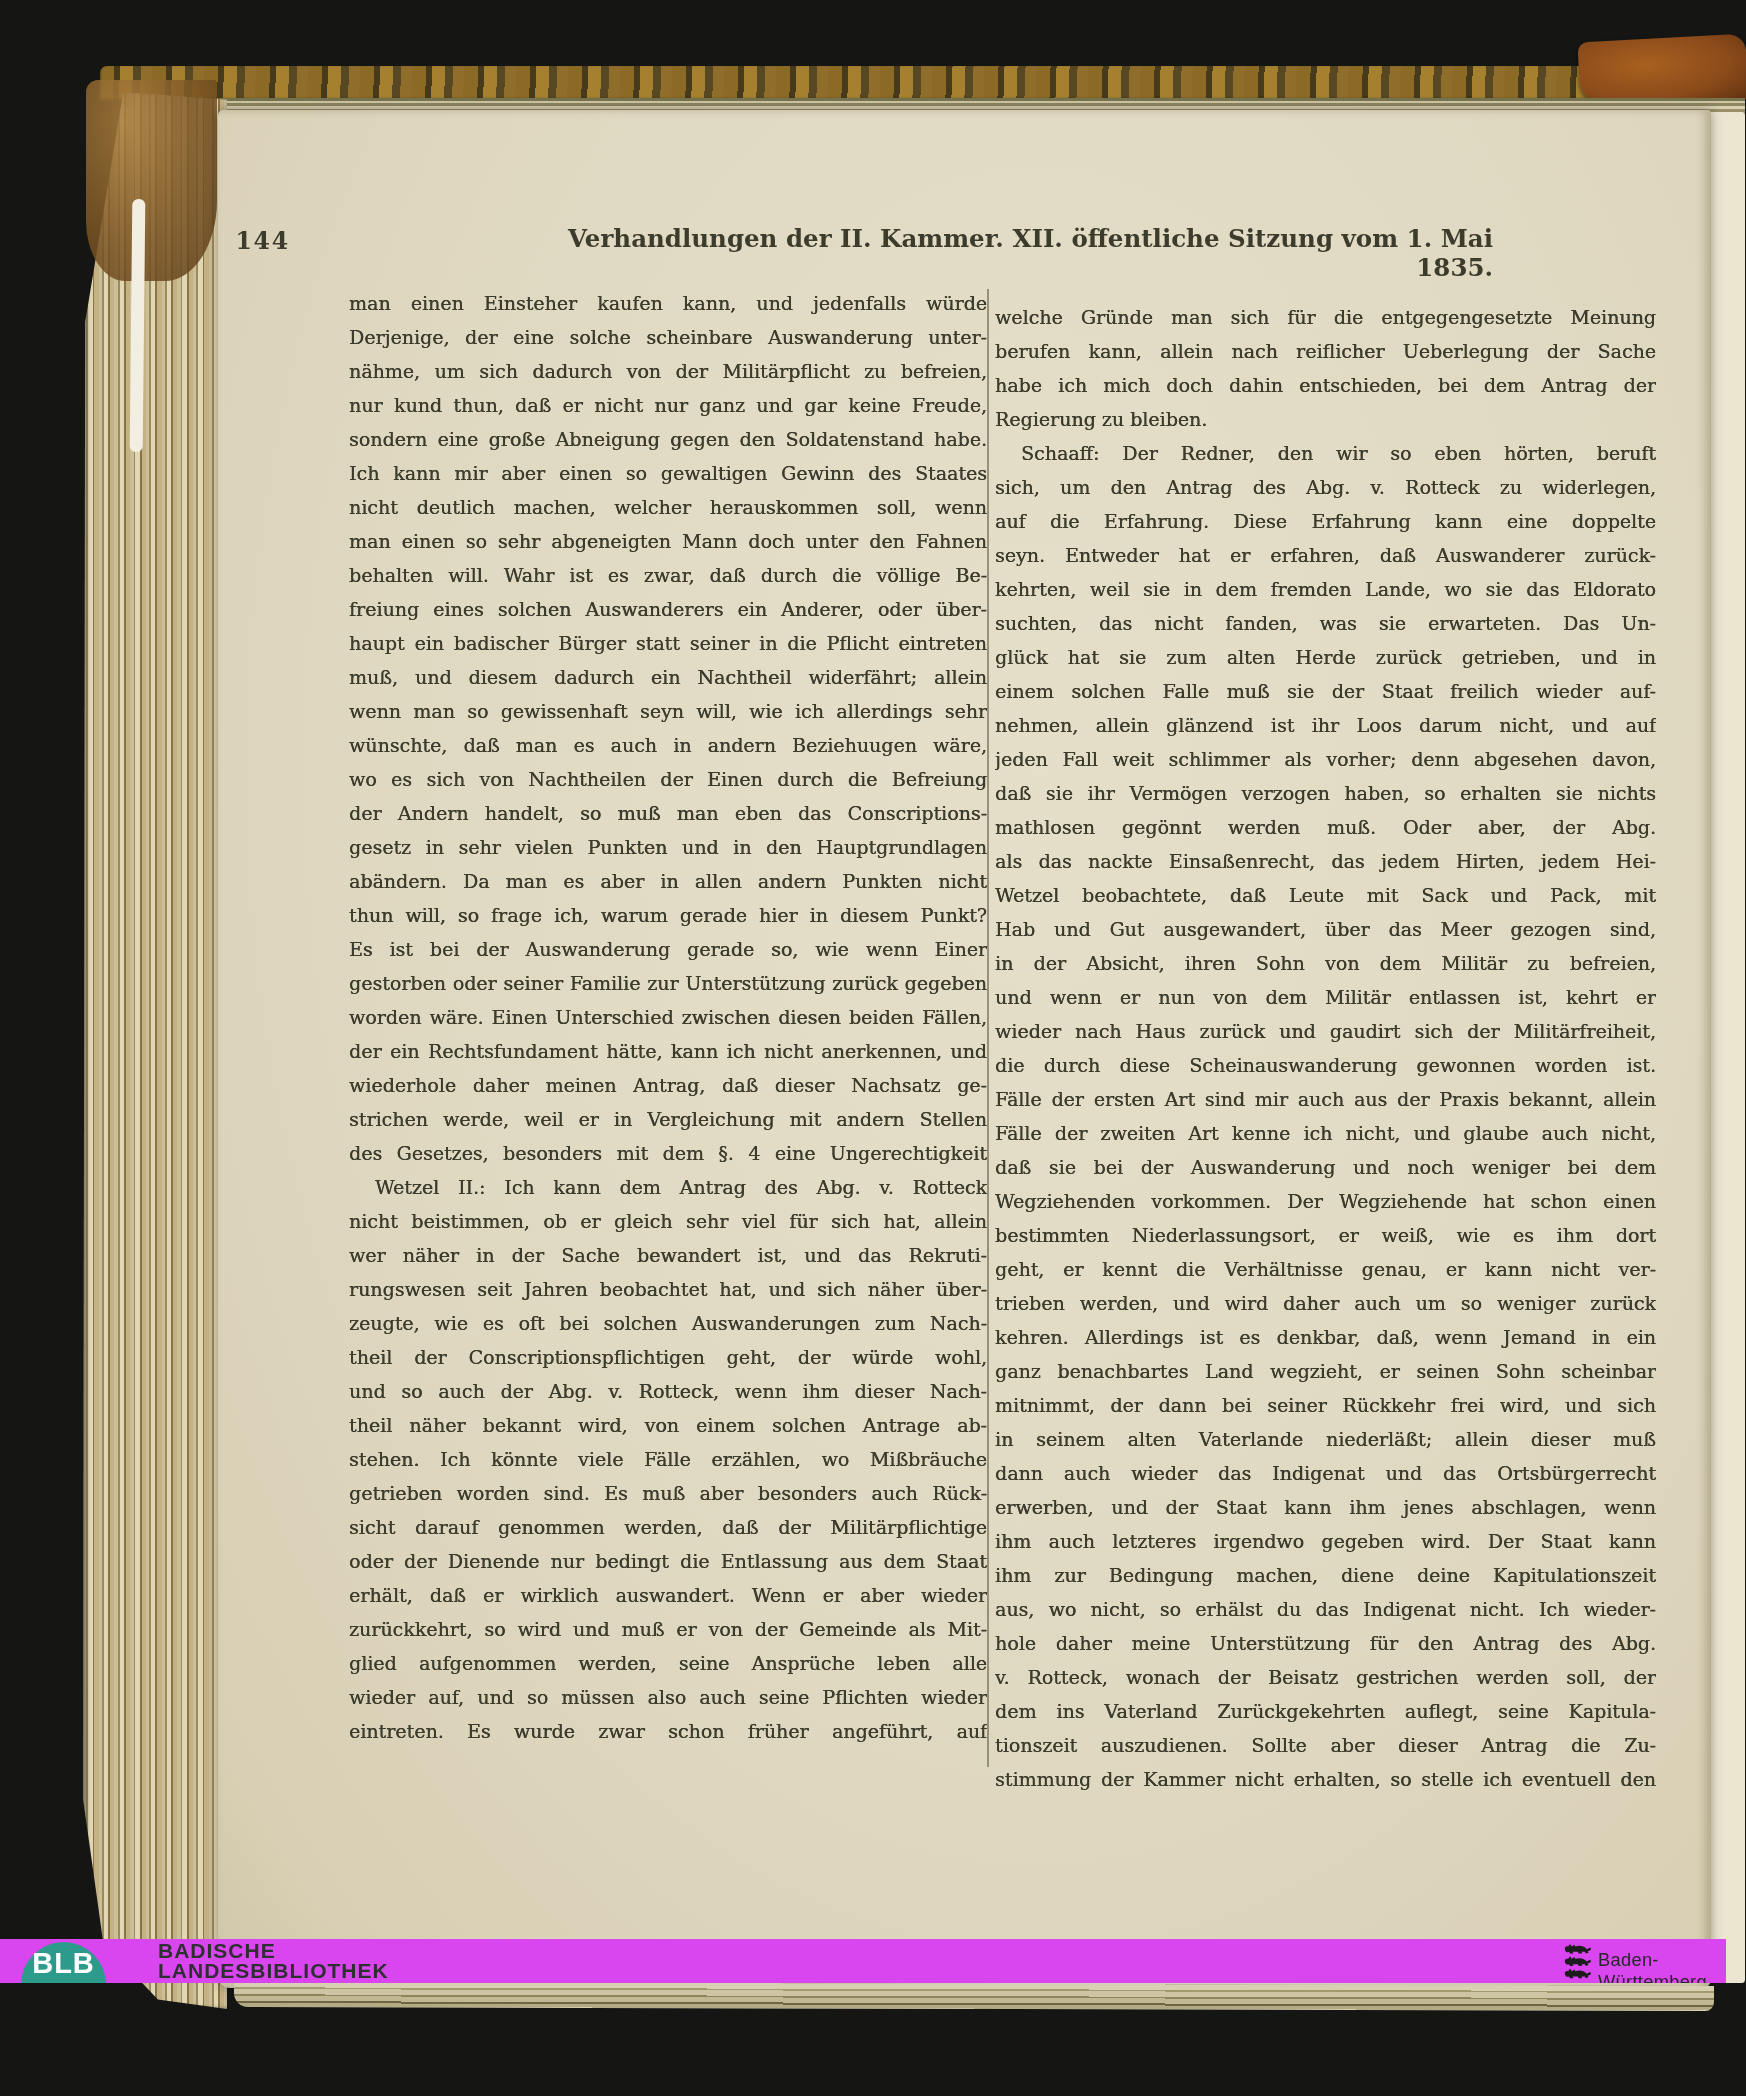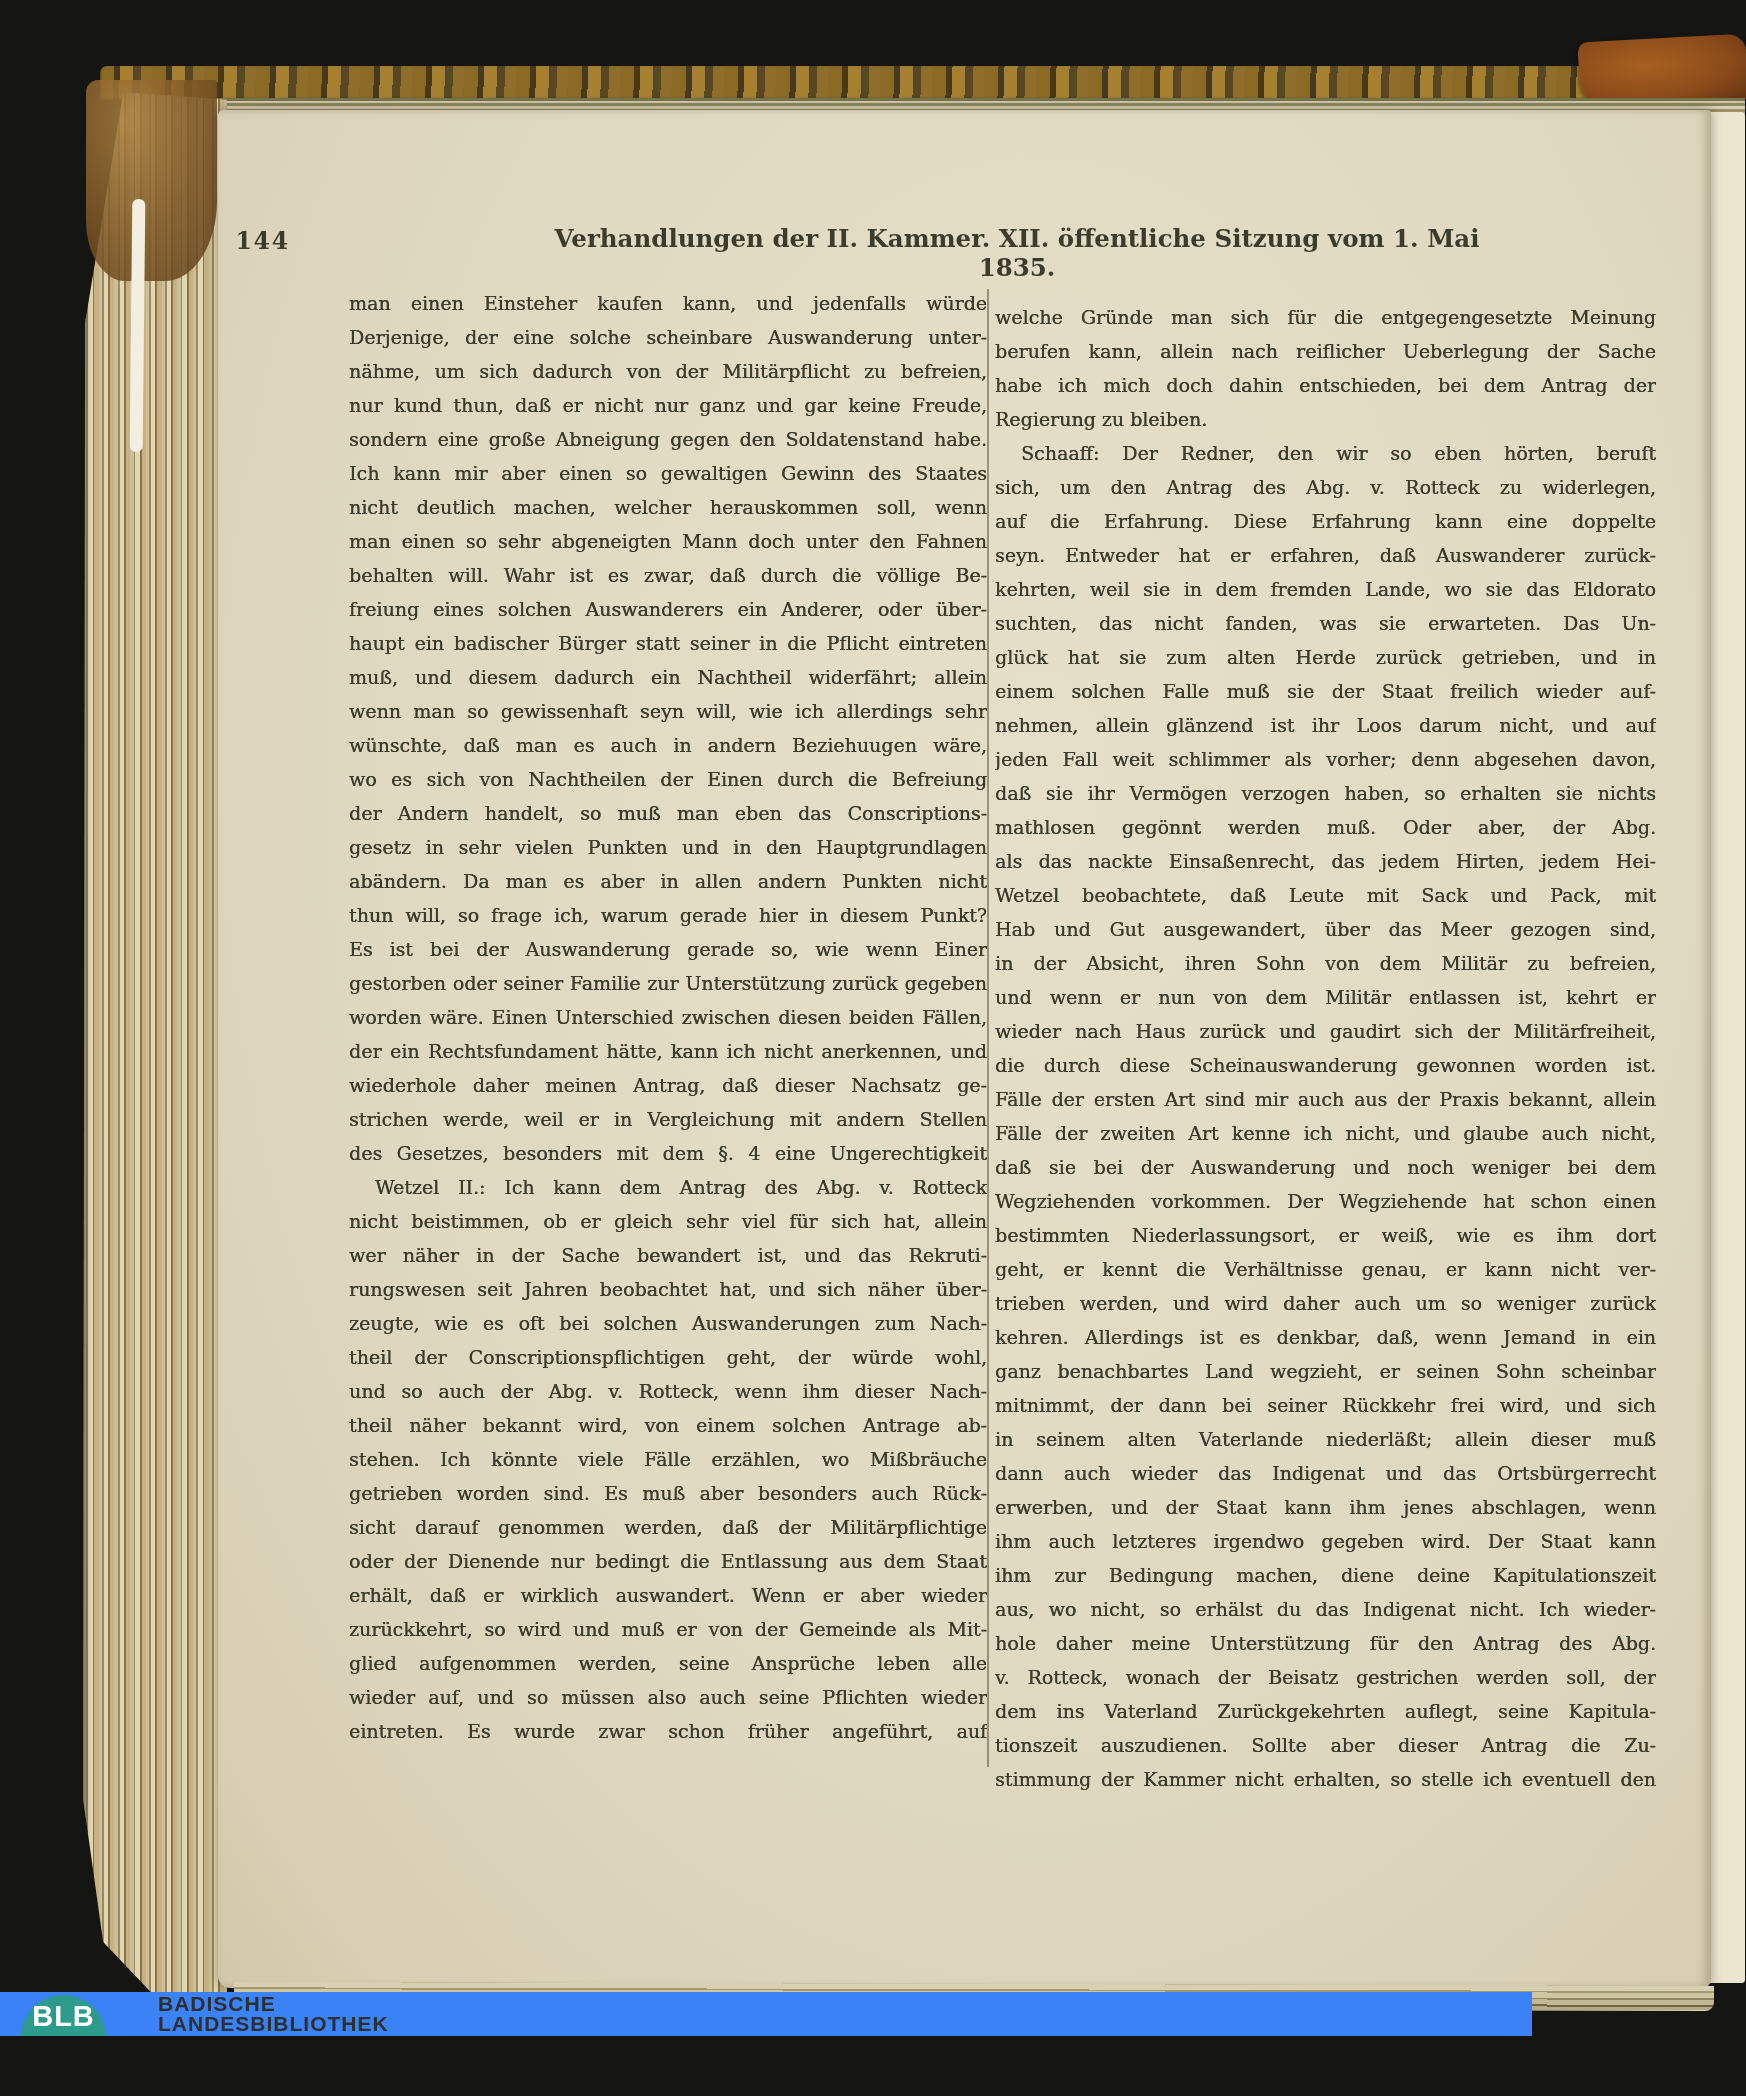--- a/index.html
+++ b/index.html
@@ -57,21 +57,21 @@
     background:repeating-linear-gradient(180deg,#d8d0b2 0 5.2px,#a3996f 5.2px 7px,#cec5a4 7px 12.2px,#8f855c 12.2px 14px,#c2b893 14px 19px,#6e6542 19px 21px,#b4aa84 21px 24.5px);
     border-radius:0 0 8.7px 14px;transform:rotate(.15deg);
   }
   
   .print{color:#3c3c2d;}
   .page-head-number{
     position:absolute;left:17.5px;top:117px;font-size:23.6px;font-weight:bold;
     letter-spacing:1.7px;
   }
   .page-head-title{
-    position:absolute;left:323px;top:114px;width:952px;text-align:center;
+    position:absolute;left:323px;top:114px;width:952px;text-align:right;
     font-size:24.5px;font-weight:bold;
   }
   .col{
     position:absolute;top:176px;font-size:19px;
     text-shadow:0.3px 0 0 #3c3c2d;
   }
   .col-left{left:131px;width:638px;}
   .col-right{left:777px;width:661px;margin-top:14px;}
   .col-divider{
     position:absolute;left:769px;top:179px;width:1.7px;height:1478px;
@@ -79,22 +79,22 @@
   }
   .pline{
     height:34px;line-height:34px;overflow:hidden;
     text-align:justify;text-align-last:justify;
     white-space:normal;
   }
   .plast{text-align-last:left;}
   .pfirst{text-indent:26px;}
   
   .footer-bar{
-    position:absolute;left:0;top:1992px;width:1532px;height:44px;
-    background:#3b82f6;overflow:hidden;
+    position:absolute;left:0;top:1939px;width:1726px;height:44px;
+    background:#d946ef;overflow:hidden;
     font-family:"Liberation Sans", sans-serif;
   }
   .blb-circle{
     position:absolute;left:21px;top:2.6px;width:85px;height:85px;border-radius:50%;
     background:#2d9b8b;
   }
   .blb-abbr{
     position:absolute;left:0;top:5.2px;width:85px;text-align:center;
     color:#ffffff;font-size:29px;font-weight:bold;letter-spacing:0.9px;
   }

